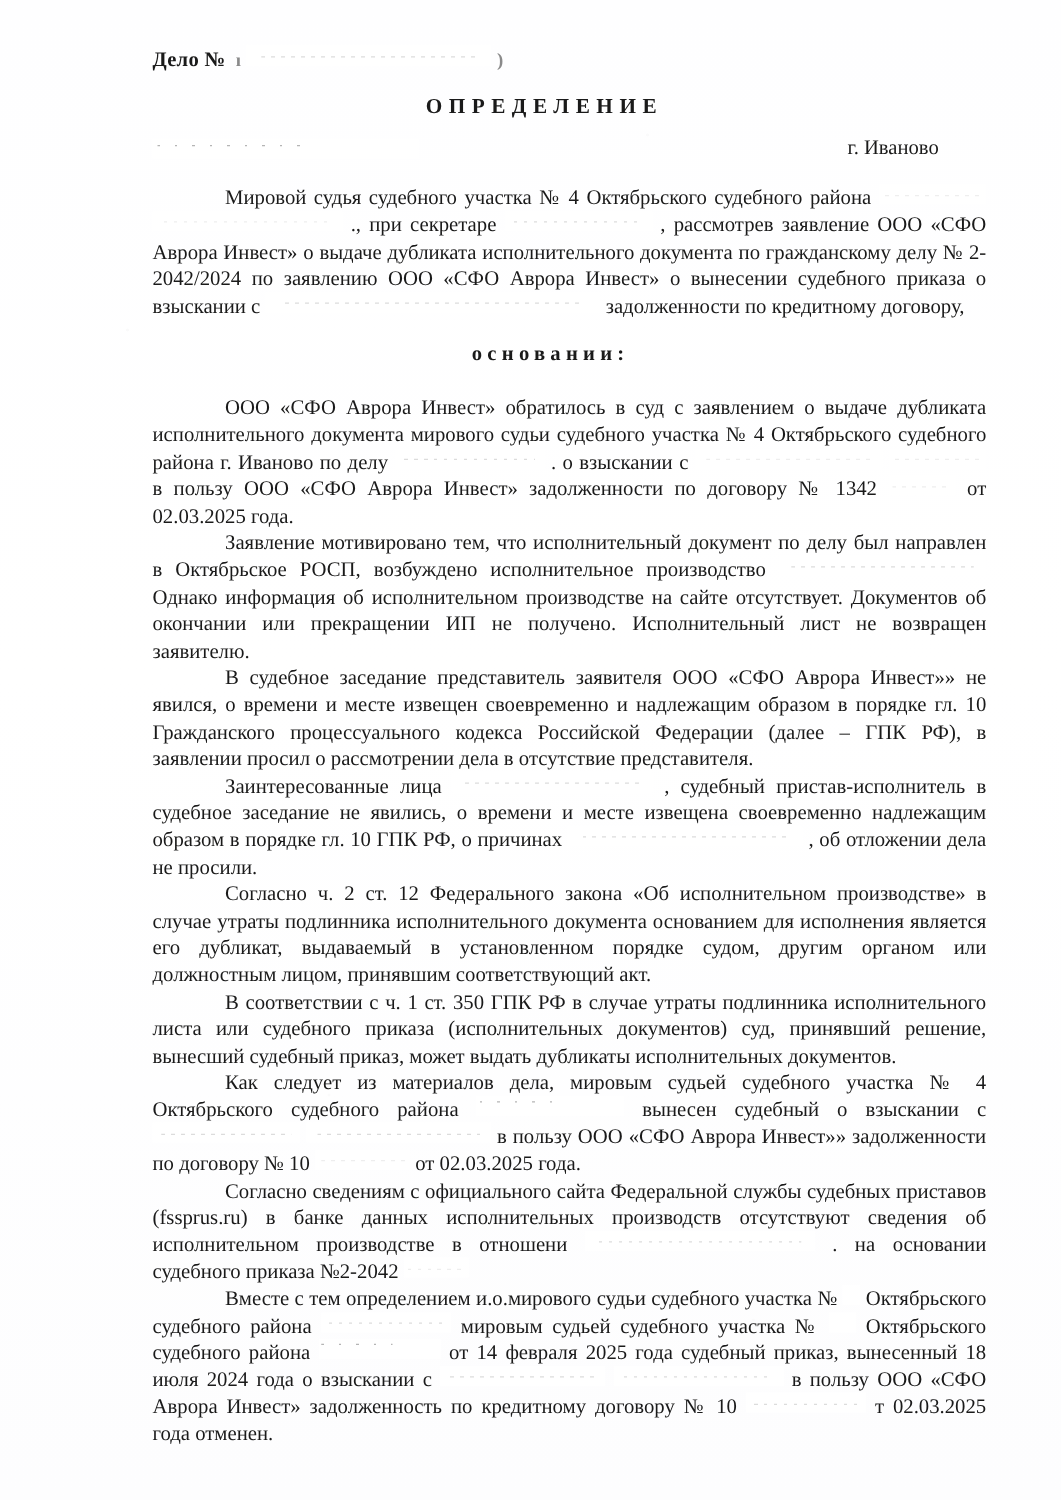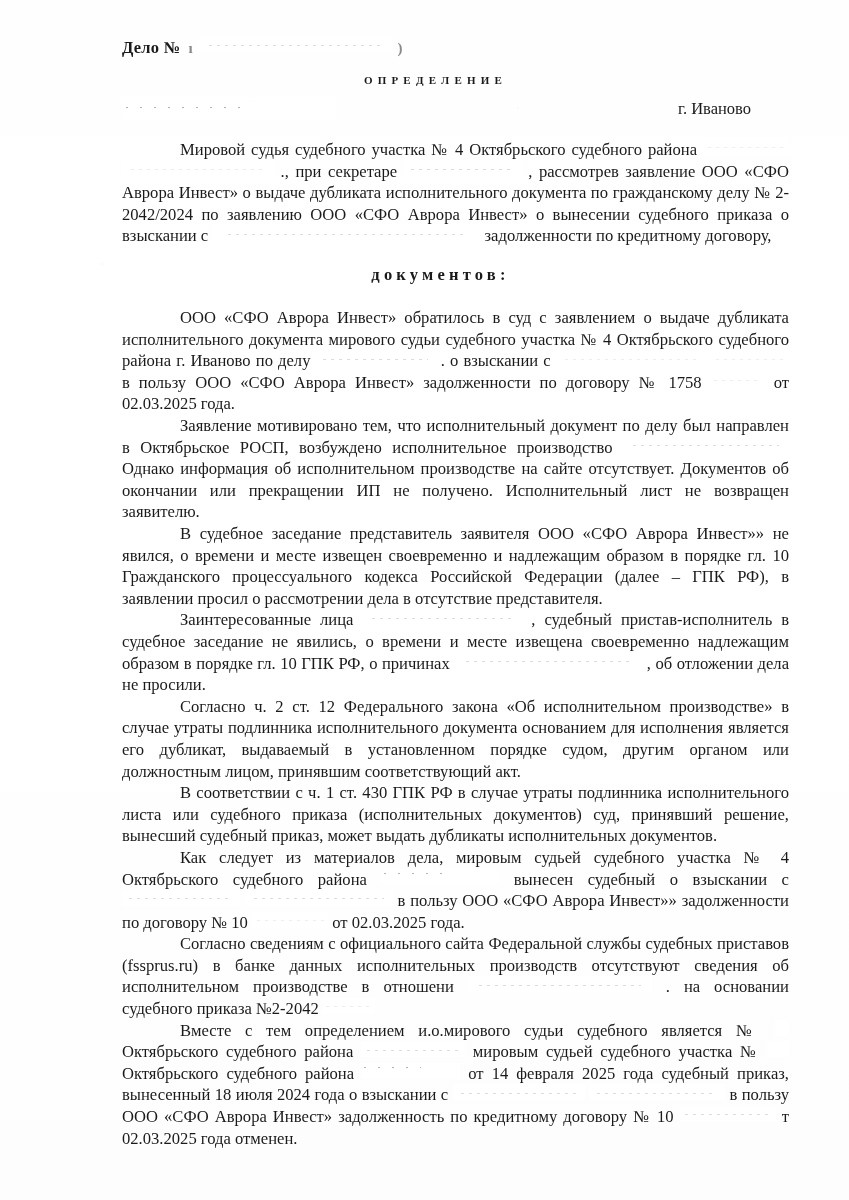--- a/index.html
+++ b/index.html
@@ -41,21 +41,21 @@
   .case-line {
     font-size: 16.5px;
     font-weight: bold;
     letter-spacing: 0.2px;
     white-space: nowrap;
     margin: 0 0 17px 0;
     line-height: 1.1;
   }
   .doc-title {
     text-align: center;
-    font-size: 11px;
+    font-size: 17px;
     font-weight: bold;
     letter-spacing: 5.2px;
     margin: 0 0 14px 0;
     padding-right: 40px;
   }
   .date-city-row {
     display: flex;
     justify-content: space-between;
     align-items: flex-end;
     font-size: 16.5px;
@@ -158,30 +158,30 @@
     <span>Мировой судья судебного участка № 4 Октябрьского судебного района</span>
     <span class="red vlight" style="width:86px;height:16px;"></span>
     <span class="red vlight" style="width:152px;height:16px;"></span>
     <span>., при секретаре</span>
     <span class="red light" style="width:118px;height:16px;"></span>
     <span>, рассмотрев заявление ООО «СФО Аврора Инвест» о выдаче дубликата исполнительного документа по гражданскому делу № 2-2042/2024 по заявлению ООО «СФО Аврора Инвест» о вынесении судебного приказа о взыскании с</span>
     <span class="red light" style="width:268px;height:16px;"></span>
     <span>задолженности по кредитному договору,</span>
   </p>
 
-  <div class="ustanovil">документов:</div>
+  <div class="ustanovil">основании:</div>
 
   <p class="para">
     <span>ООО «СФО Аврора Инвест» обратилось в суд с заявлением о выдаче дубликата исполнительного документа мирового судьи судебного участка № 4 Октябрьского судебного района г. Иваново по делу</span>
     <span class="red light" style="width:120px;height:16px;"></span>
     <span>. о взыскании с</span>
     <span class="red vlight" style="width:150px;height:16px;"></span>
     <span class="red vlight" style="width:78px;height:16px;"></span>
     <span>в пользу ООО «СФО Аврора Инвест» задолженности по договору №</span>
-    <span>1758</span>
+    <span>1342</span>
     <span class="red vlight" style="width:54px;height:16px;"></span>
     <span>от 02.03.2025 года.</span>
   </p>
 
   <p class="para">
     <span>Заявление мотивировано тем, что исполнительный документ по делу был направлен в Октябрьское РОСП, возбуждено исполнительное производство</span>
     <span class="red light" style="width:166px;height:16px;"></span>
     <span>Однако информация об исполнительном производстве на сайте отсутствует. Документов об окончании или прекращении ИП не получено. Исполнительный лист не возвращен заявителю.</span>
   </p>
 
@@ -191,21 +191,21 @@
     <span>Заинтересованные лица</span>
     <span class="red light" style="width:160px;height:16px;"></span>
     <span>, судебный пристав-исполнитель в судебное заседание не явились, о времени и месте извещена своевременно надлежащим образом в порядке гл. 10 ГПК РФ, о причинах</span>
     <span class="red light" style="width:188px;height:16px;"></span>
     <span>, об отложении дела не просили.</span>
   </p>
 
 
   <p class="para">Согласно ч. 2 ст. 12 Федерального закона «Об исполнительном производстве» в случае утраты подлинника исполнительного документа основанием для исполнения является его дубликат, выдаваемый в установленном порядке судом, другим органом или должностным лицом, принявшим соответствующий акт.</p>
 
-  <p class="para">В соответствии с ч. 1 ст. 430 ГПК РФ в случае утраты подлинника исполнительного листа или судебного приказа (исполнительных документов) суд, принявший решение, вынесший судебный приказ, может выдать дубликаты исполнительных документов.</p>
+  <p class="para">В соответствии с ч. 1 ст. 350 ГПК РФ в случае утраты подлинника исполнительного листа или судебного приказа (исполнительных документов) суд, принявший решение, вынесший судебный приказ, может выдать дубликаты исполнительных документов.</p>
 
   <p class="para">
     <span>Как следует из материалов дела, мировым судьей судебного участка № 4 Октябрьского судебного района</span>
     <span class="red tick" style="width:118px;height:16px;"></span>
     <span>вынесен судебный о взыскании с</span>
     <span class="red light" style="width:118px;height:16px;"></span>
     <span class="red light" style="width:148px;height:16px;"></span>
     <span>в пользу ООО «СФО Аврора Инвест»» задолженности по договору №</span>
     <span>10</span>
     <span class="red vlight" style="width:76px;height:16px;"></span>
@@ -214,21 +214,21 @@
 
   <p class="para">
     <span>Согласно сведениям с официального сайта Федеральной службы судебных приставов (fssprus.ru) в банке данных исполнительных производств отсутствуют сведения об исполнительном производстве в отношени</span>
     <span class="red light" style="width:184px;height:16px;"></span>
     <span>. на основании судебного приказа №2-2042</span>
     <span class="red vlight" style="width:52px;height:16px;"></span>
   </p>
 
 
   <p class="para">
-    <span>Вместе с тем определением и.о.мирового судьи судебного является №</span>
+    <span>Вместе с тем определением и.о.мирового судьи судебного участка №</span>
     <span class="red none" style="width:14px;height:16px;"></span>
     <span>Октябрьского судебного района</span>
     <span class="red light" style="width:104px;height:16px;"></span>
     <span>мировым судьей судебного участка №</span>
     <span class="red none" style="width:22px;height:16px;"></span>
     <span>Октябрьского судебного района</span>
     <span class="red tick" style="width:98px;height:16px;"></span>
     <span>от 14 февраля 2025 года судебный приказ, вынесенный 18 июля 2024 года о взыскании с</span>
     <span class="red light" style="width:132px;height:16px;"></span>
     <span class="red light" style="width:136px;height:16px;"></span>

